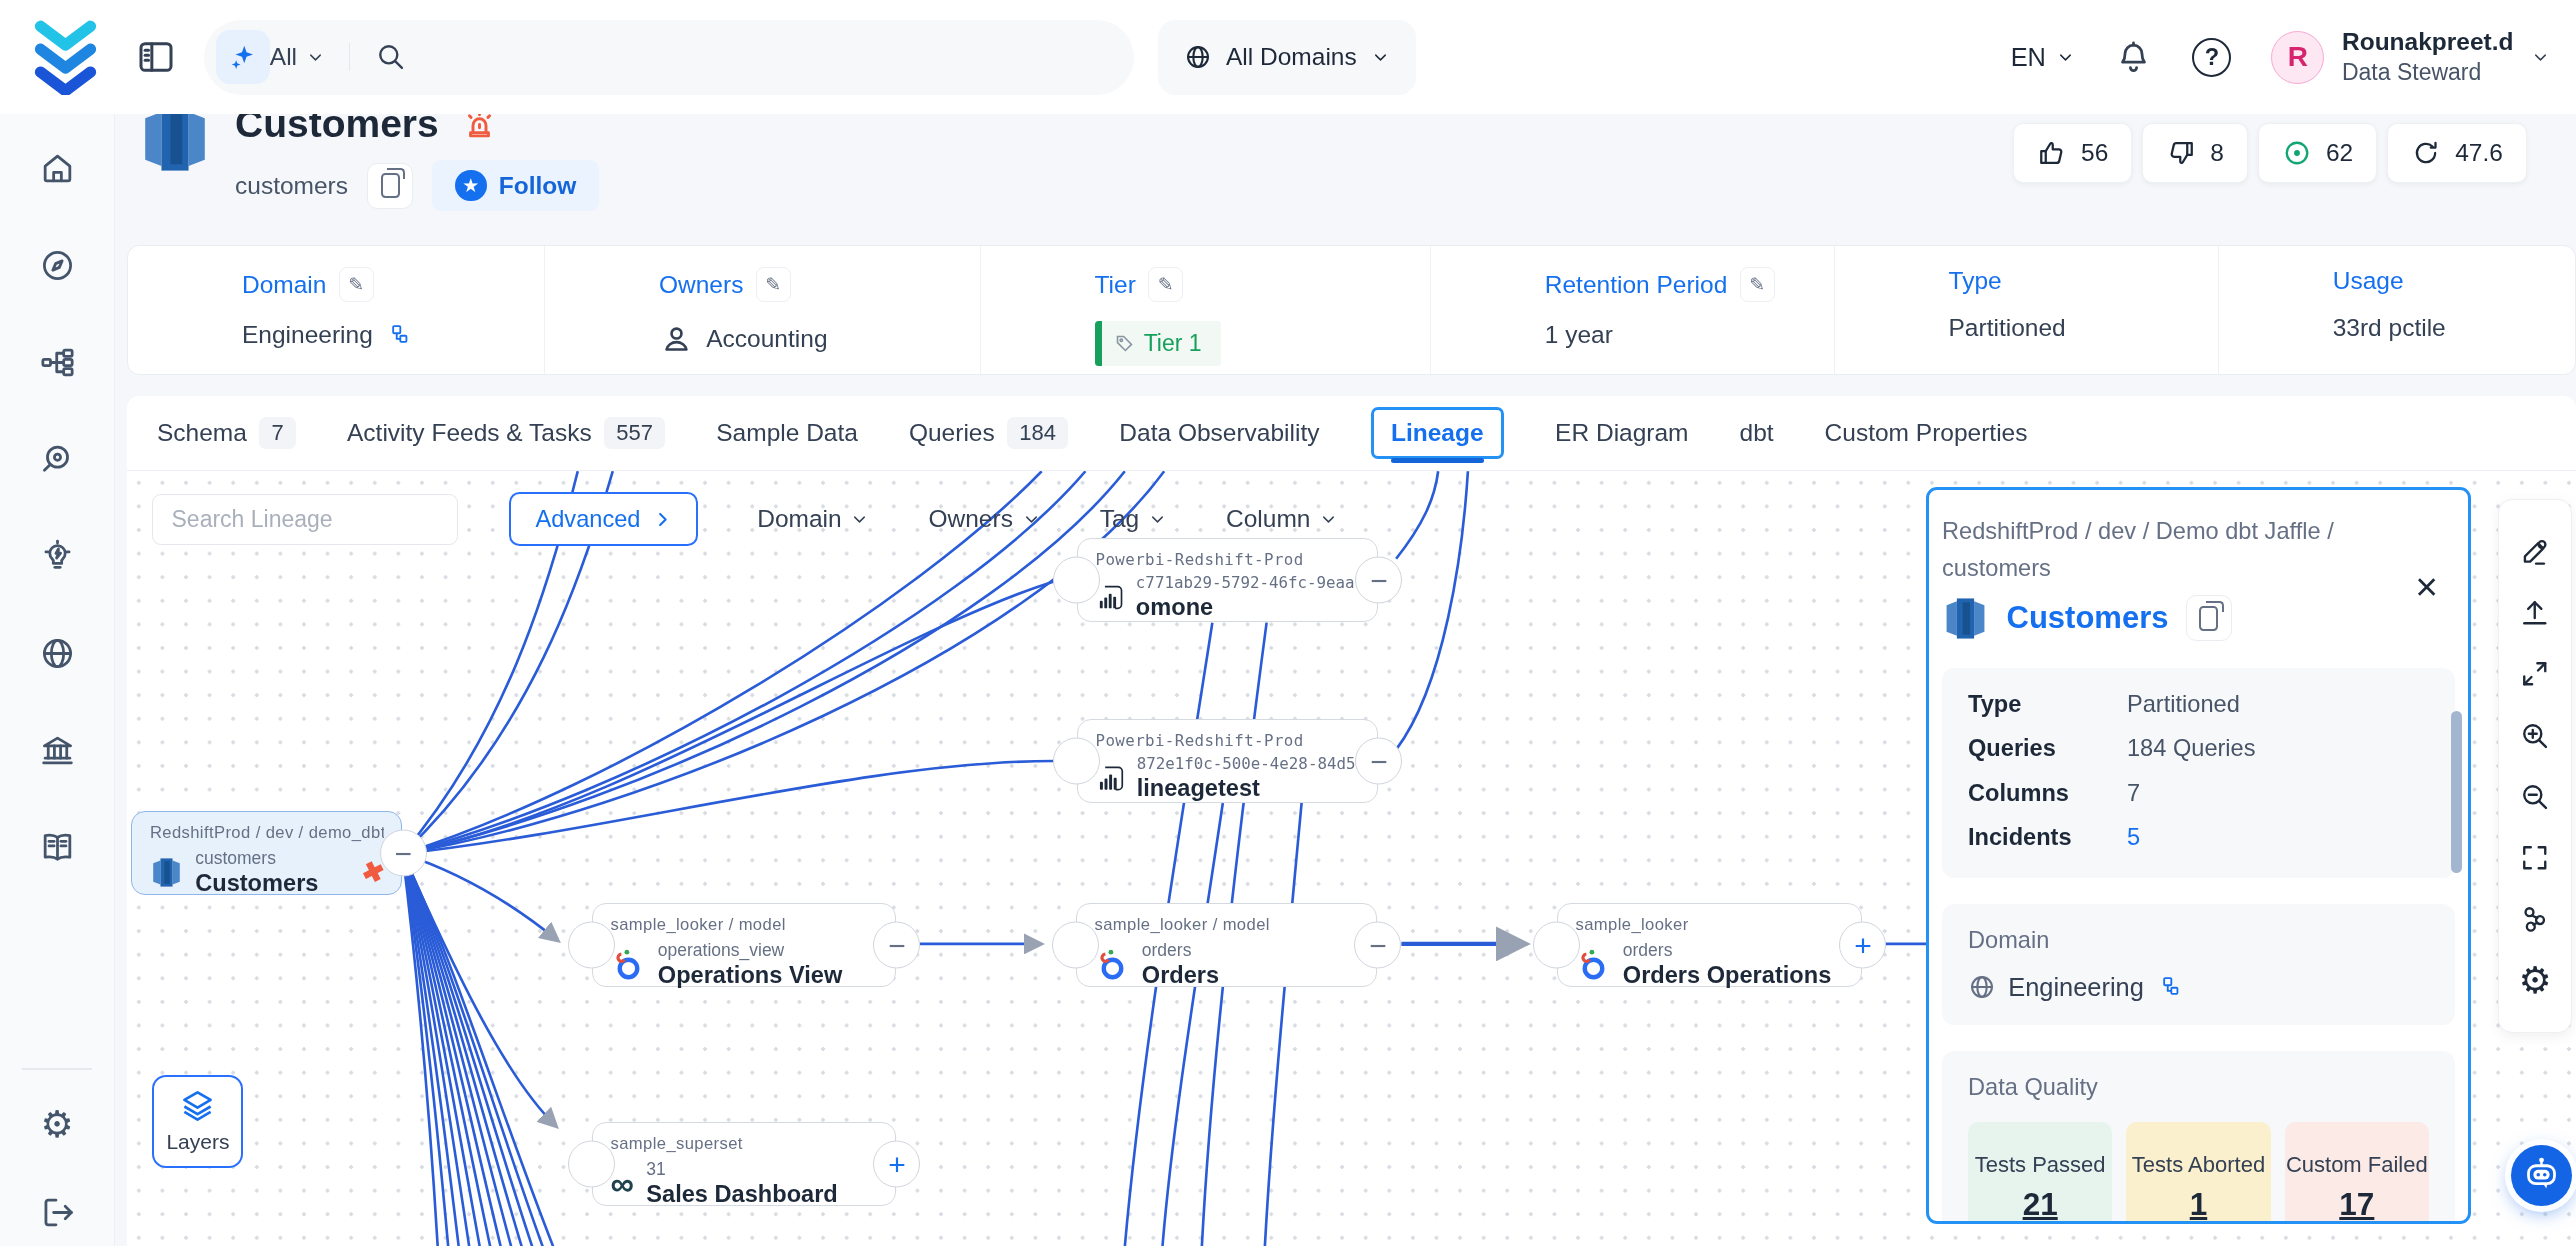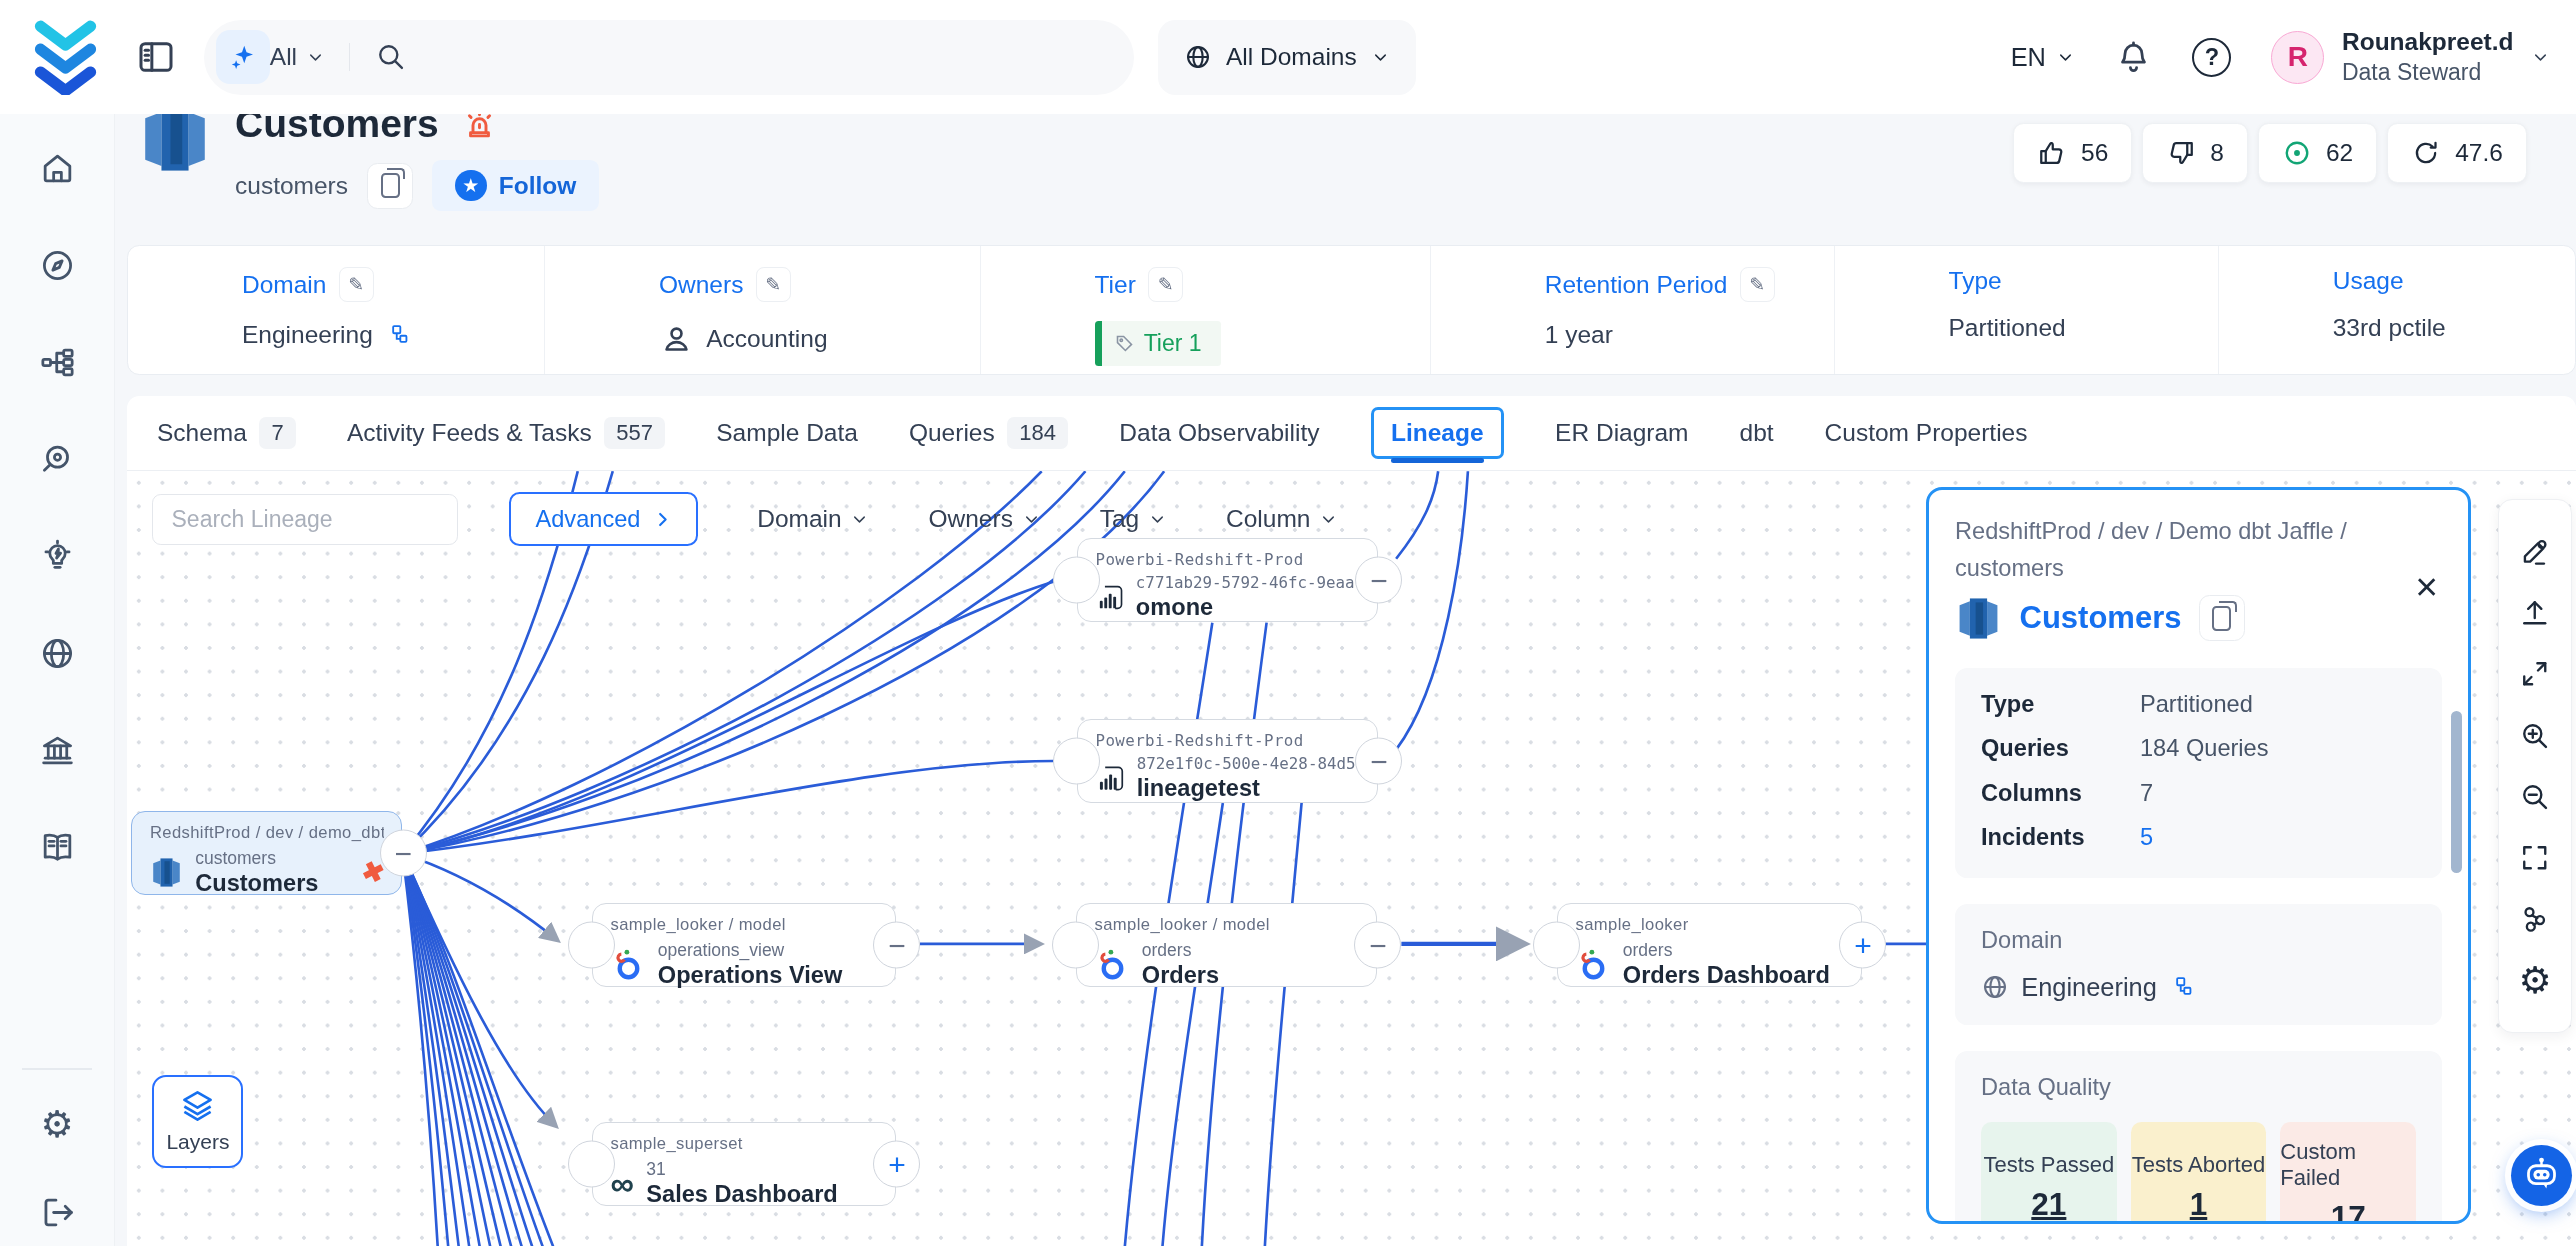--- a/index.html
+++ b/index.html
@@ -84,21 +84,21 @@
   .port { position:absolute; width:47px; height:47px; background:#fff; border:1.8px solid #d0d5dd; border-radius:50%; display:flex; align-items:center; justify-content:center; font-size:30px; color:#667085; z-index:5; line-height:1; }
   .port.plus { color:#1570ef; }
   .port.left { left:-25.4px; top:50%; transform:translateY(-50%); }
   .port.right { right:-25.4px; top:50%; transform:translateY(-50%); }
   .pinwheel { color:#f05b3f; font-size:26px; font-weight:700; margin-left:auto; transform:rotate(18deg); }
 
   .layers-btn { position:absolute; left:25.4px; top:604px; width:91px; height:93px; background:#fff; border:2.2px solid #2970ff; border-radius:14px; display:flex; flex-direction:column; align-items:center; justify-content:center; gap:5.3px; z-index:5; }
   .layers-label { font-size:21px; color:#344054; }
 
   
-  .panel { position:absolute; left:1926px; top:487px; width:545px; height:737px; background:#fff; border:3.1px solid #2492f5; border-radius:16px; z-index:25; padding:23px 26px; overflow:hidden; }
+  .panel { position:absolute; left:1926px; top:487px; width:545px; height:737px; background:#fff; border:3.1px solid #2492f5; border-radius:11px; z-index:25; padding:23px 13px; overflow:hidden; }
   .panel-crumb { font-size:23.6px; color:#667085; width:420px; line-height:1.55; }
   .panel-close { position:absolute; right:30px; top:77px; font-size:39px; color:#1d2939; line-height:1; }
   .panel-title-row { display:flex; align-items:center; gap:17.5px; margin-top:8.8px; }
   .panel-title { color:#1570ef; font-size:31px; font-weight:600; }
   .panel-card { background:#f7f8fa; border-radius:12.3px; padding:23px 26px; margin-top:26px; }
   .pstat-row { display:flex; margin-bottom:17.5px; }
   .pstat-row:last-child { margin-bottom:3.5px; }
   .pstat-label { width:159px; font-size:23.6px; font-weight:700; color:#1d2939; }
   .pstat-value { font-size:23.6px; color:#475467; }
   .pstat-value.link { color:#1570ef; }
@@ -551,21 +551,21 @@
   <div class="node" style="left:1430px; top:432px; width:305px;">
     <div class="node-head">sample_looker</div>
     <div class="node-body">
       <svg width="35" height="35" viewBox="0 0 44 44">
           <circle cx="22" cy="27" r="11" fill="none" stroke="#2a6df4" stroke-width="5.5"></circle>
           <path d="M13 9 a4.5 4.5 0 1 0 4 7" fill="none" stroke="#e24d3d" stroke-width="4"></path>
           <circle cx="20" cy="6.5" r="3" fill="#35a853"></circle>
         </svg>
       <div class="node-texts">
         <div class="node-sub">orders</div>
-        <div class="node-title">Orders Dashboard</div>
+        <div class="node-title">Orders Operations</div>
       </div>
     </div>
     <div class="port left"></div>
     <div class="port right plus">+</div>
   </div>
 
   <div class="node" style="left:465px; top:615px; width:304px;margin-top:36px;">
     <div class="node-head">sample_superset</div>
     <div class="node-body">
       <span style="font-size:33px; font-weight:700; color:#20424e; line-height:1;">∞</span>

